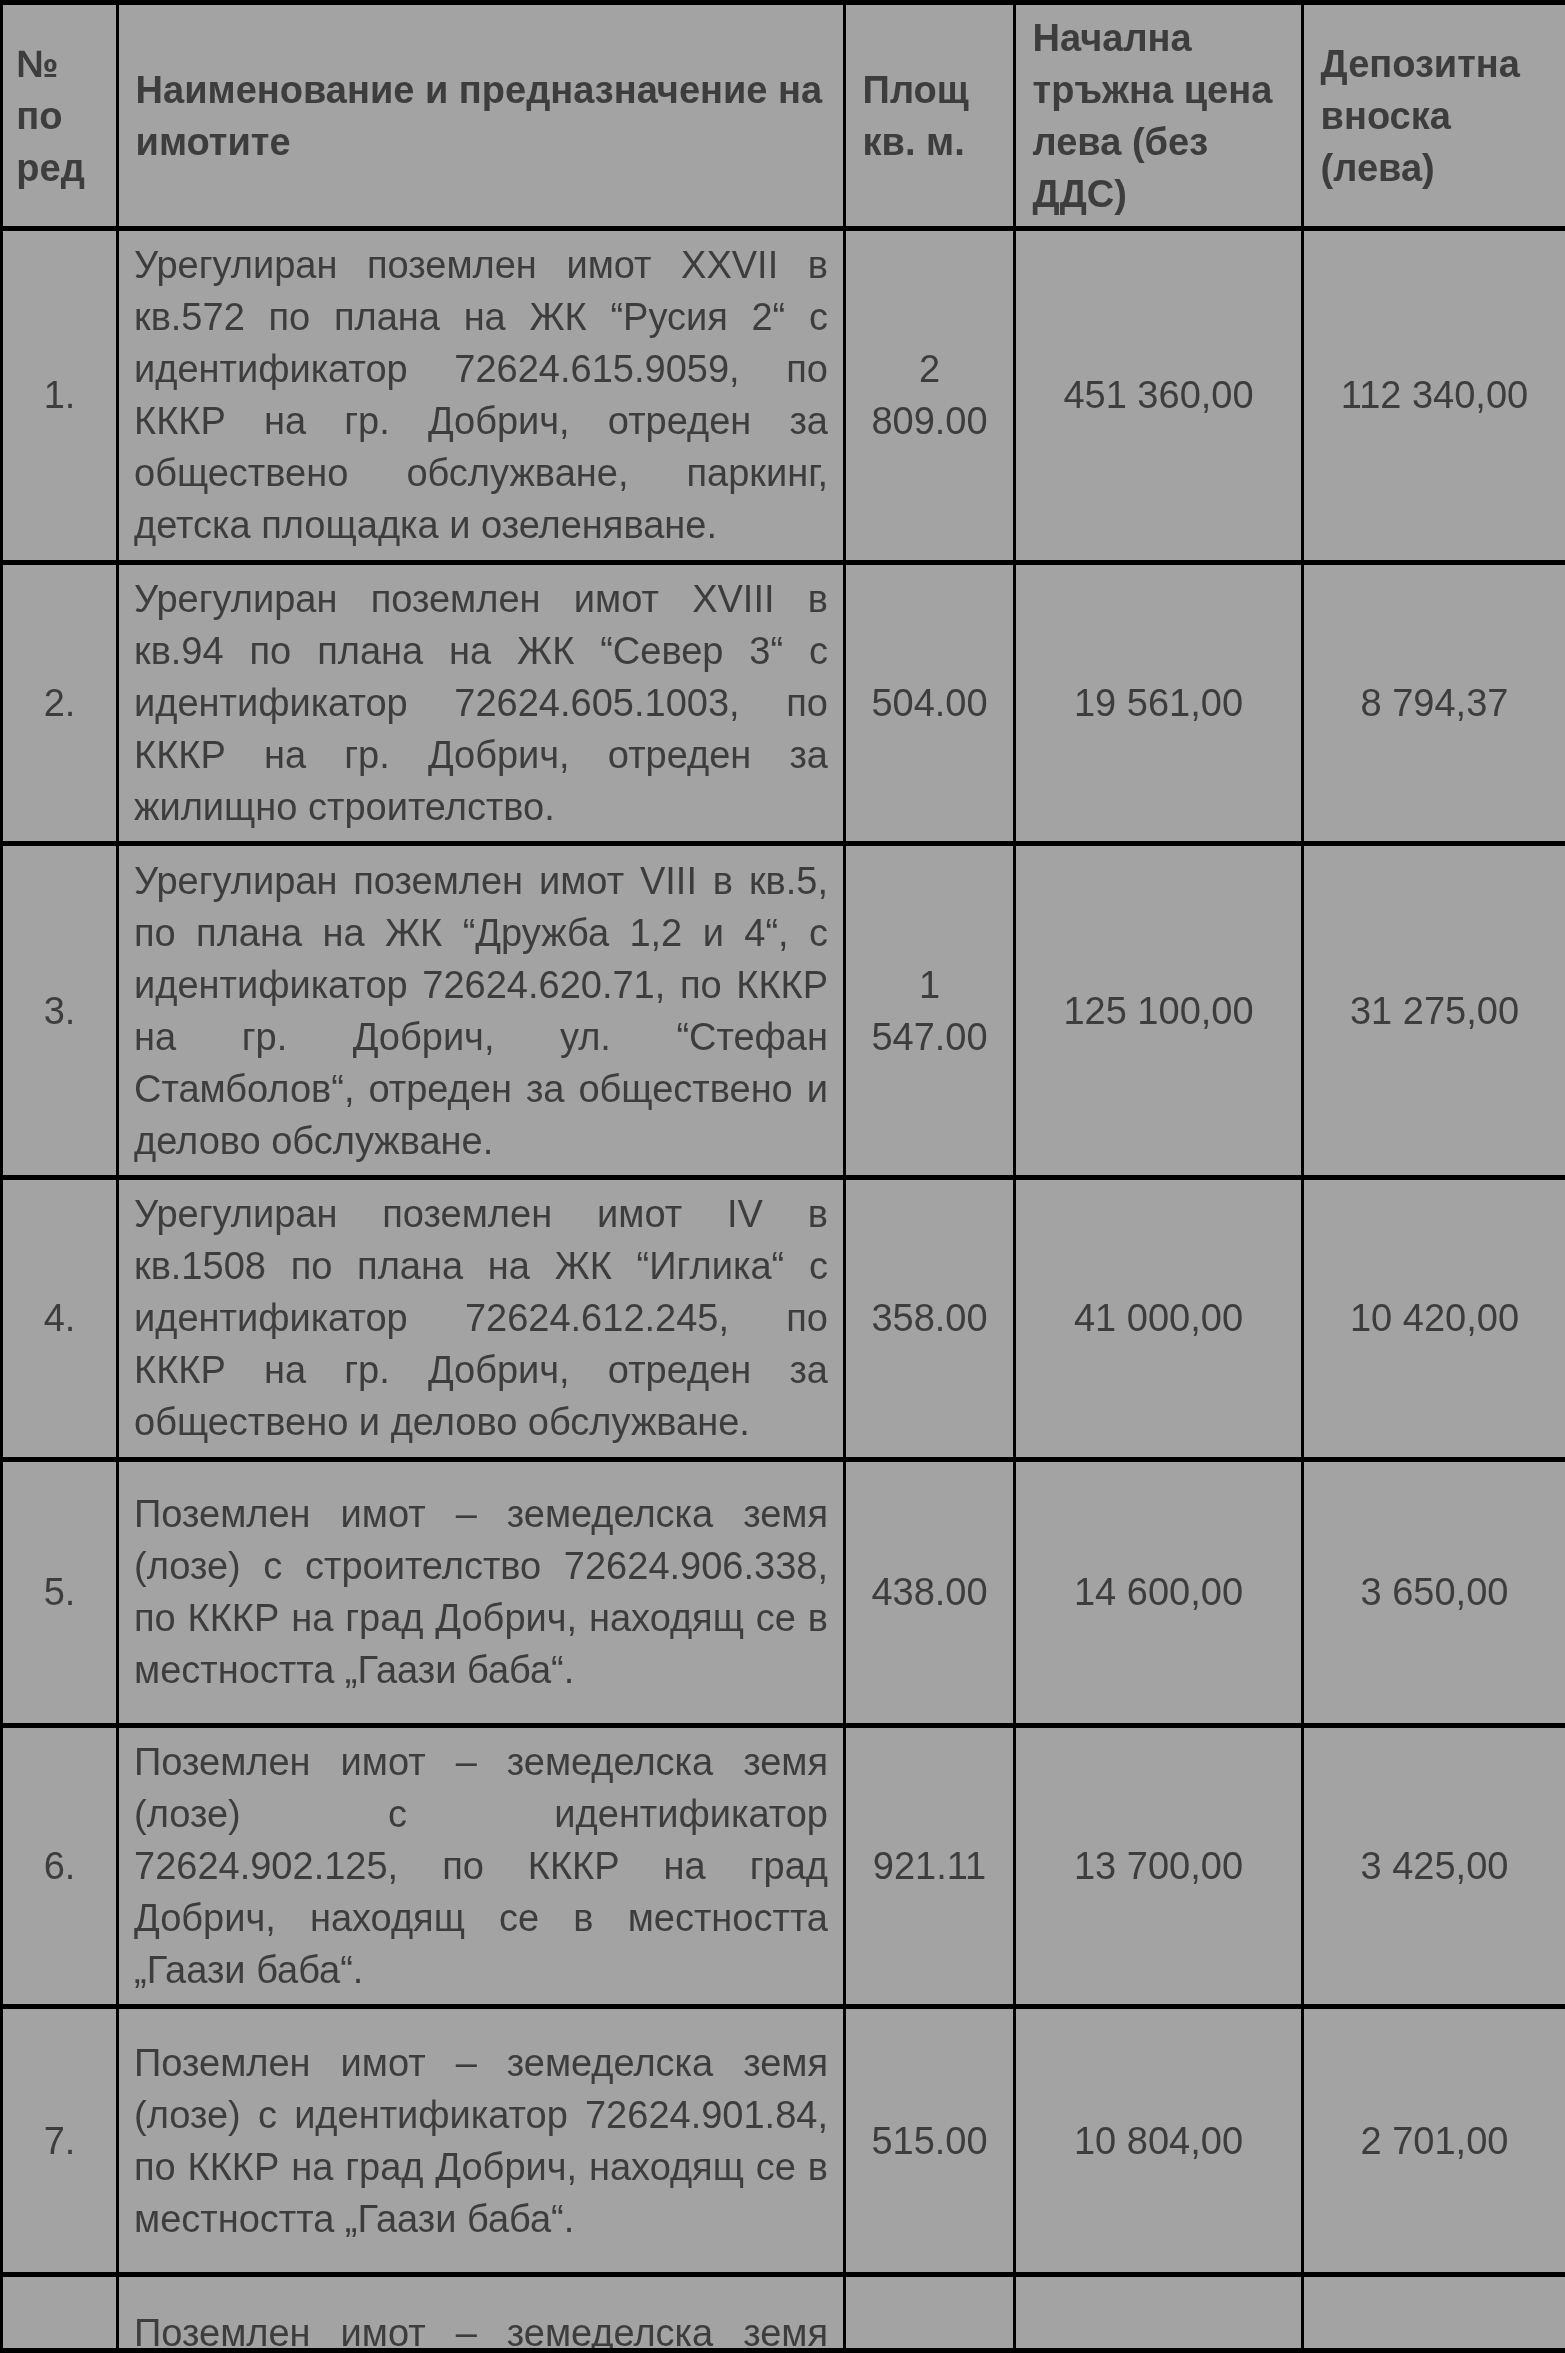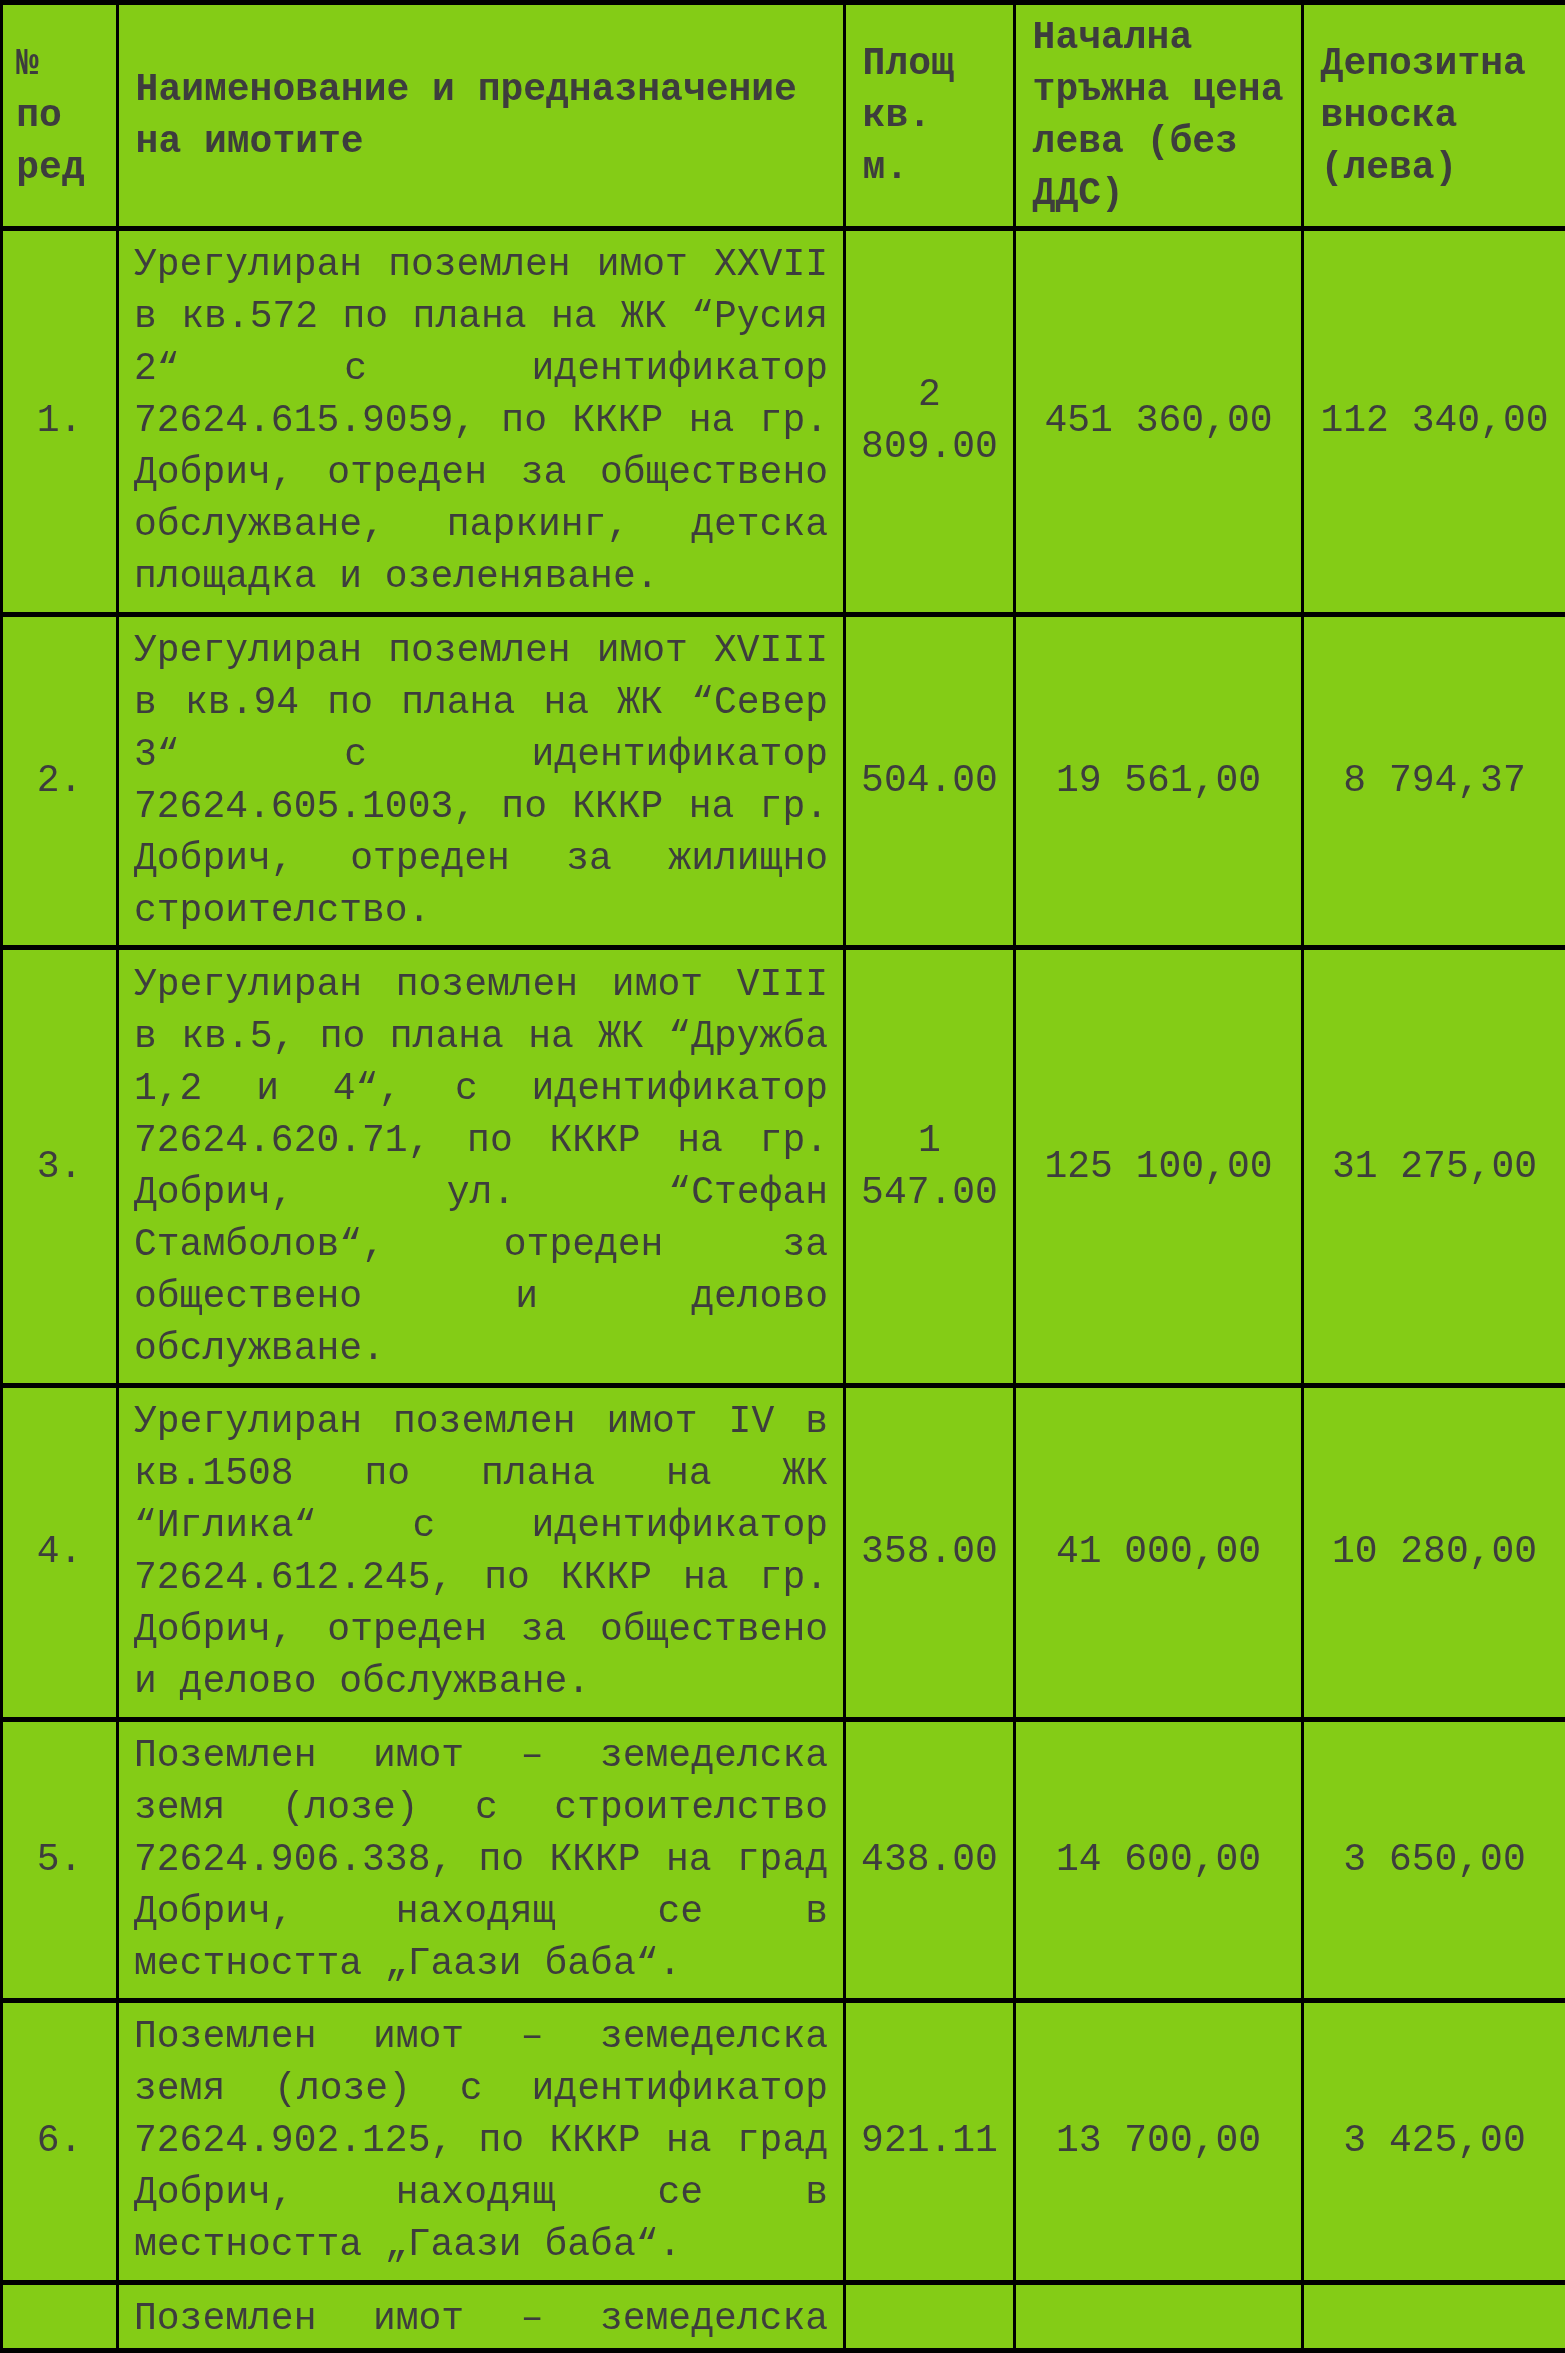--- a/index.html
+++ b/index.html
@@ -1,22 +1,22 @@
 <!DOCTYPE html>
 <html style="font-size:13.3px"><head>
 <meta charset="utf-8">
 <style>
   html,body{margin:0;padding:0;background:#ffffff;}
   .page{
     position:relative;
     width:1565px;
     height:2354px;
     overflow:hidden;
-    background:#84cc16;
-    font-family:Liberation Mono, monospace;
+    background:#a3a3a3;
+    font-family:Liberation Sans, sans-serif;
   }
   table.props{
     border-collapse:collapse;
     table-layout:fixed;
     width:1564px;
     margin:0;
     color:#3d3d3d;
     font-size:38px;
     line-height:52px;
   }
@@ -116,21 +116,21 @@
         <td class="cell-name">Урегулиран поземлен имот VIII в кв.5, по плана на ЖК “Дружба 1,2 и 4“, с идентификатор 72624.620.71, по КККР на гр. Добрич, ул. “Стефан Стамболов“, отреден за обществено и делово обслужване.</td>
         <td class="cell-area">1 547.00</td>
         <td class="cell-price">125 100,00</td>
         <td class="cell-deposit">31 275,00</td>
       </tr>
       <tr class="r4">
         <td class="cell-num">4.</td>
         <td class="cell-name">Урегулиран поземлен имот IV в кв.1508 по плана на ЖК “Иглика“ с идентификатор 72624.612.245, по КККР на гр. Добрич, отреден за обществено и делово обслужване.</td>
         <td class="cell-area">358.00</td>
         <td class="cell-price">41 000,00</td>
-        <td class="cell-deposit">10 280,00</td>
+        <td class="cell-deposit">10 420,00</td>
       </tr>
       <tr class="r5">
         <td class="cell-num">5.</td>
         <td class="cell-name">Поземлен имот – земеделска земя (лозе) с строителство 72624.906.338, по КККР на град Добрич, находящ се в местността „Гаази баба“.</td>
         <td class="cell-area">438.00</td>
         <td class="cell-price">14 600,00</td>
         <td class="cell-deposit">3 650,00</td>
       </tr>
       <tr class="r6">
         <td class="cell-num">6.</td>

